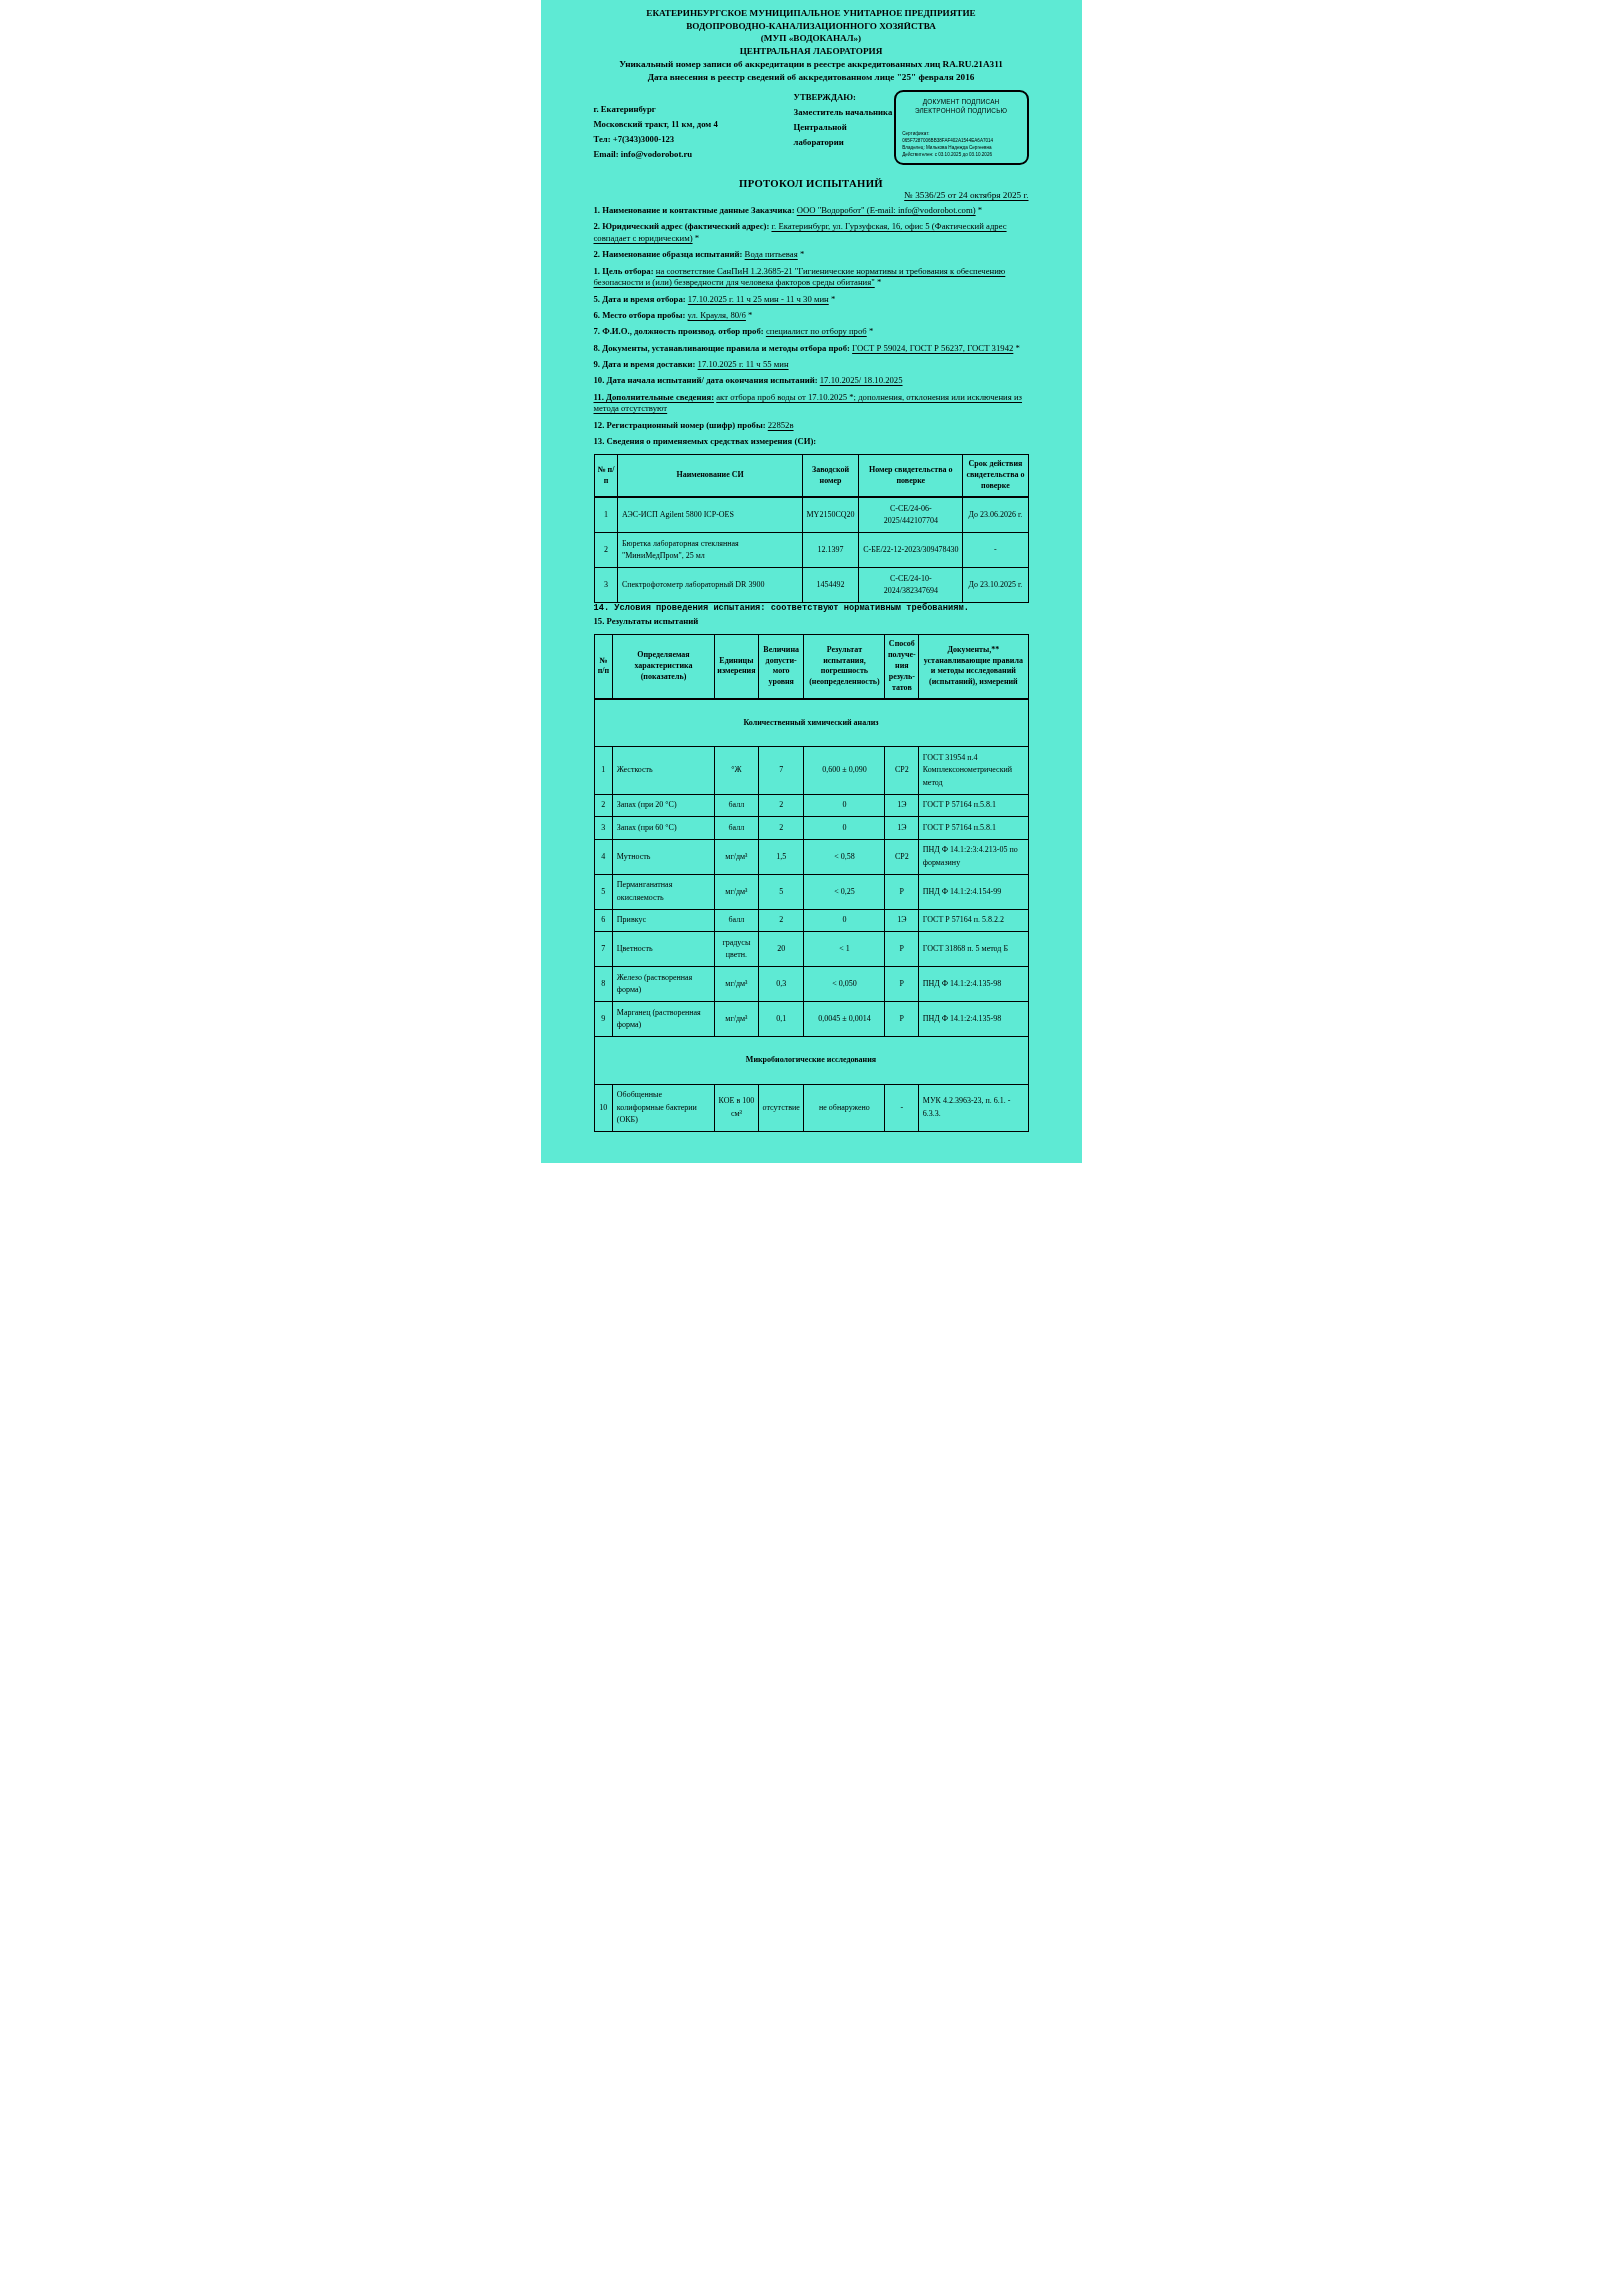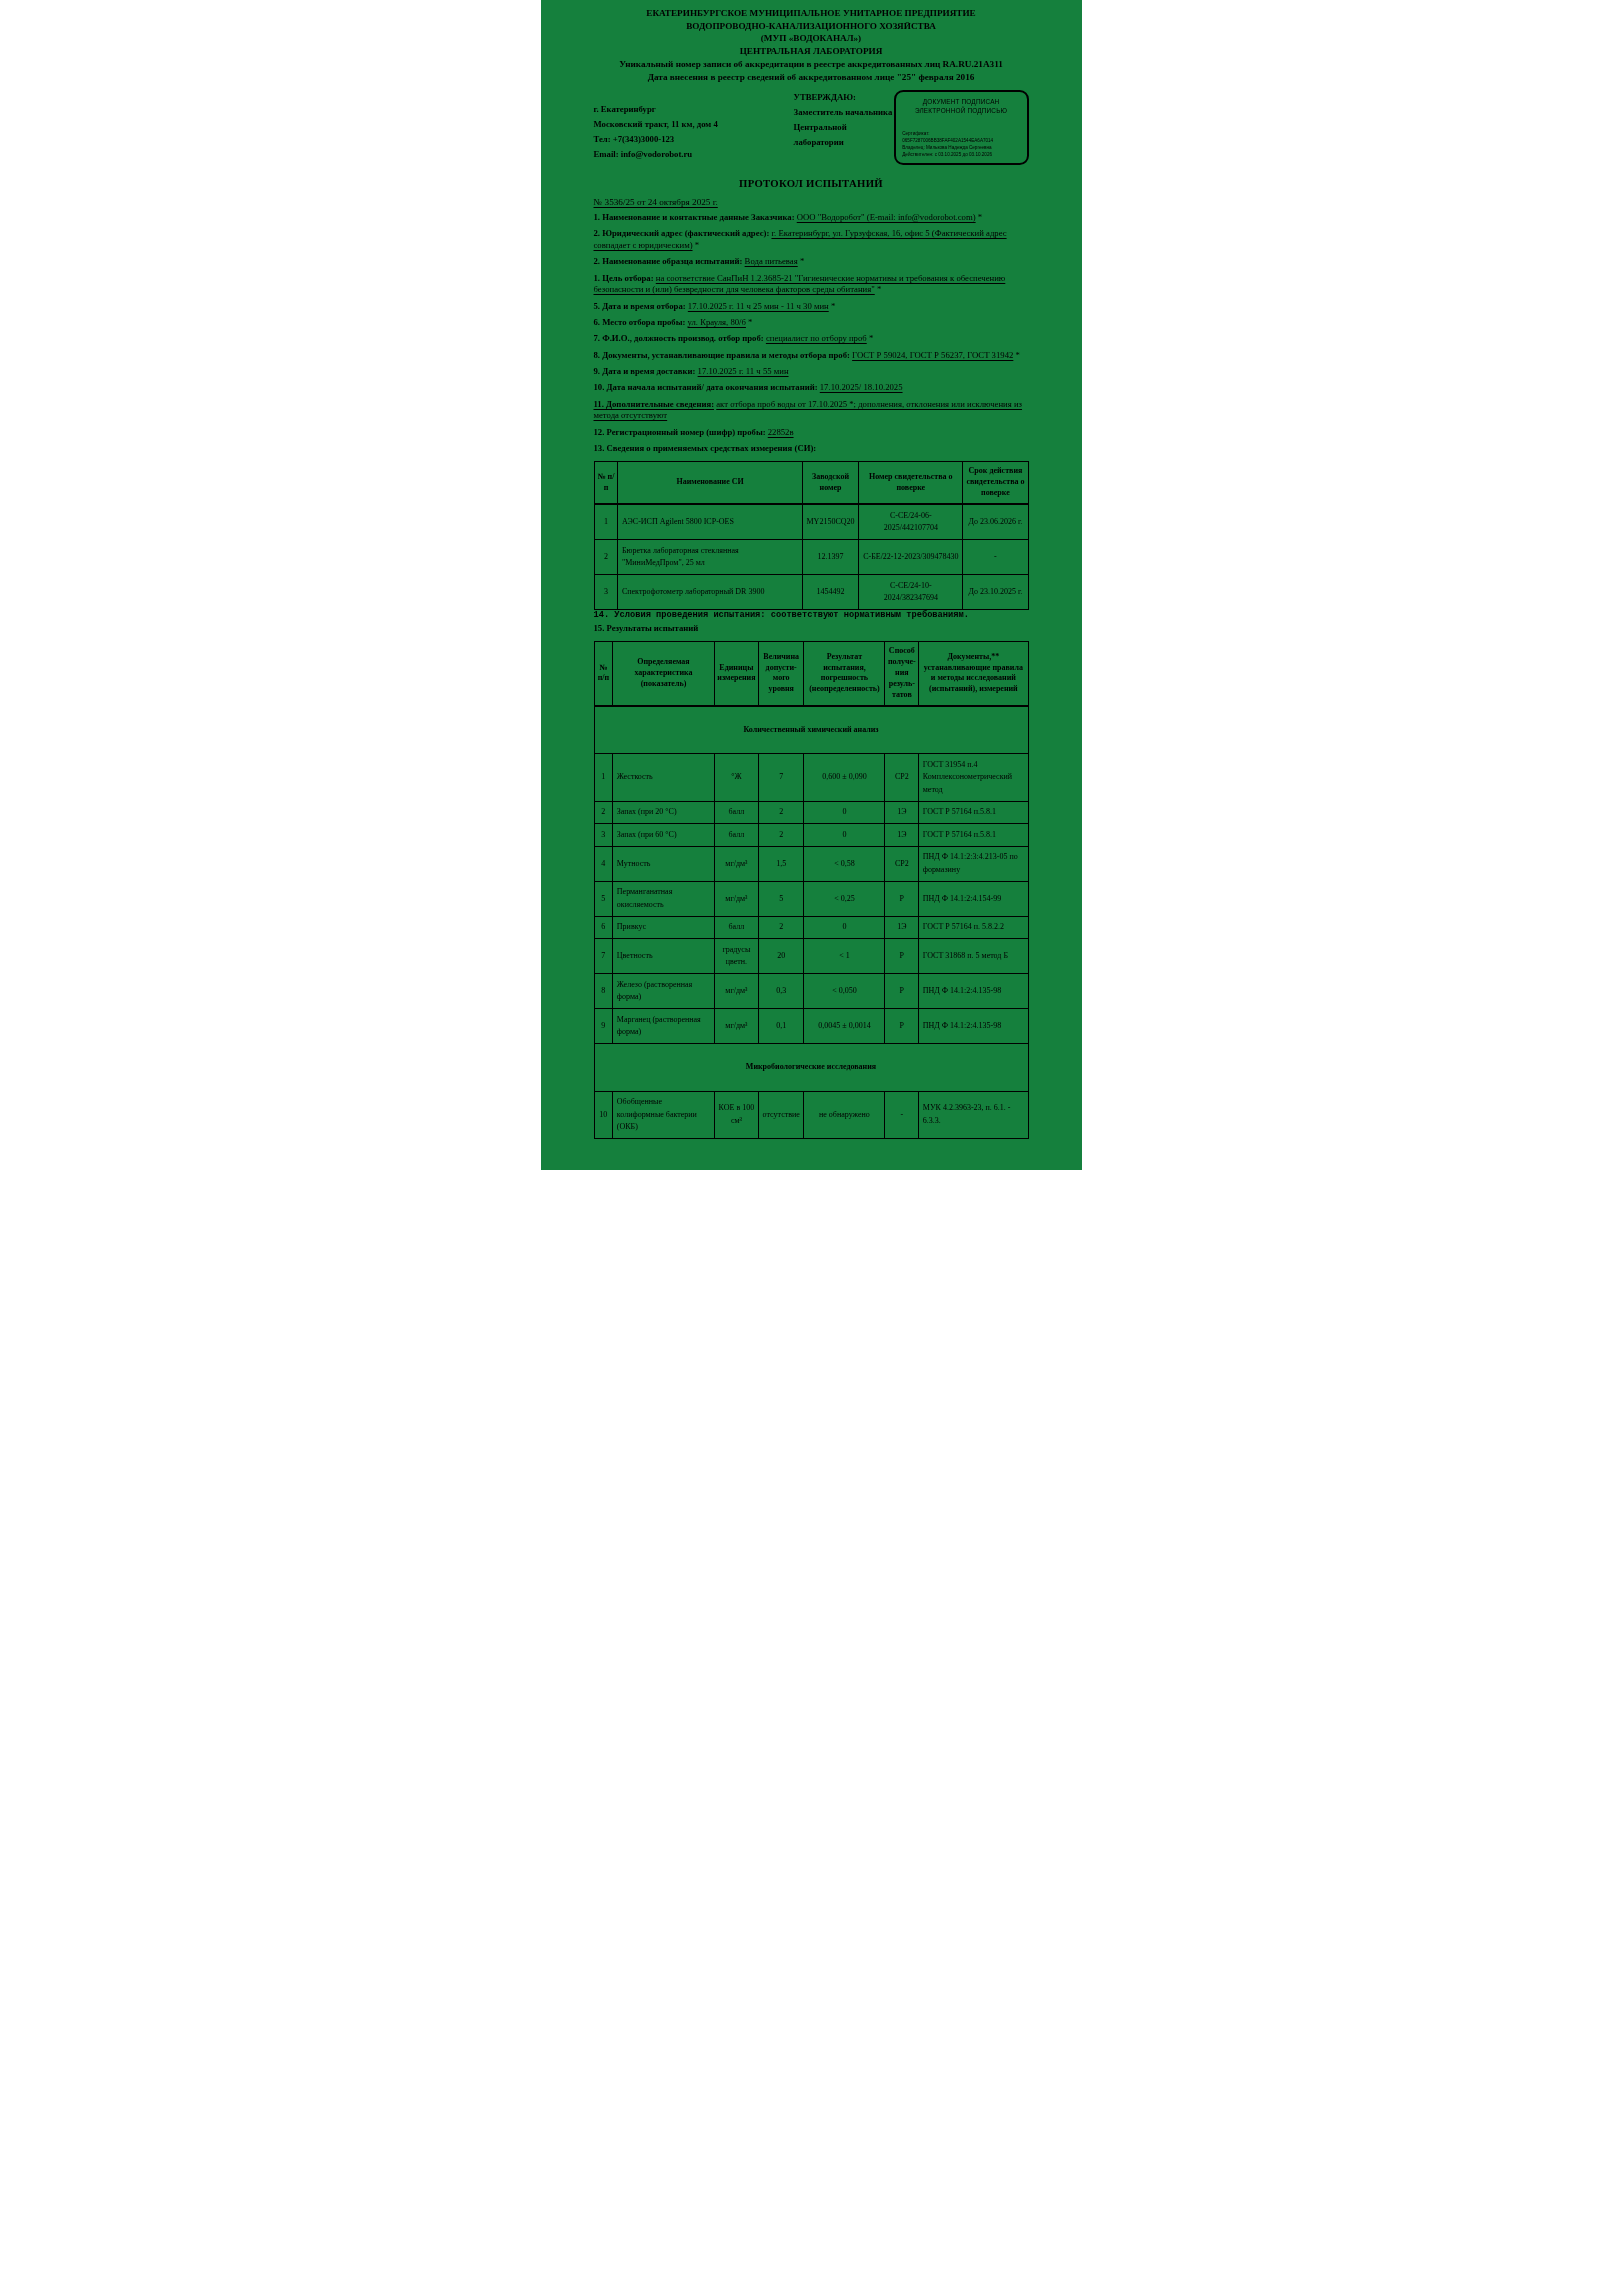--- a/index.html
+++ b/index.html
@@ -1,38 +1,38 @@
 <!DOCTYPE html>
 <html lang="ru" style="font-size:8.2px"><head>
 <meta charset="utf-8">
 <style>
   html,body{margin:0;padding:0;background:#ffffff;color:#000;}
   .page{
     width:541px; box-sizing:border-box; margin:0 auto;
     padding:7.1px 53px 31px 53px;
     font-family:"Liberation Serif","DejaVu Serif",serif;
-    font-size:8.7px; background:#15803d;
+    font-size:8.7px; background:#5eead4;
   }
   
   .org-header{text-align:center; font-weight:bold; font-size:9.2px; line-height:1.38;}
   .top-columns{display:flex; margin-top:7.1px; align-items:flex-start;}
   .contacts{flex:0 0 46%; font-weight:bold; font-size:8.7px; line-height:1.7;margin-top:12px;}
   .approval{flex:0 0 23%; font-weight:bold; font-size:8.7px; line-height:1.7;}
   .stamp-wrap{flex:1 1 auto;}
   .stamp{
     border:2px solid #000; border-radius:9.2px; min-height:60px;
     padding:6.1px 6.6px 4.6px 6.6px; display:flex; flex-direction:column;
     justify-content:space-between;
     font-family:"Liberation Sans","DejaVu Sans",sans-serif;
   }
   .stamp-title{text-align:center; font-size:6.4px; line-height:1.4; letter-spacing:0.2px;}
   .stamp-details{font-size:4.6px; line-height:1.5;}
   
   .protocol-title{text-align:center; font-weight:bold; font-size:10.7px; margin-top:12.2px; letter-spacing:0.3px;}
-  .protocol-number{text-align:left; font-size:9.2px; margin-top:8px;}
+  .protocol-number{text-align:right; font-size:9.2px; margin-top:1px;}
   
   .item{margin:4.6px 0 0 0; line-height:1.35; font-size:8.7px;}
   .item b{font-weight:bold;}
   .u{text-decoration:underline; text-decoration-thickness:1px; text-underline-offset:2px;}
   .star{text-decoration:none;}
   .bold{font-weight:bold;}
   
   table.doc{border-collapse:collapse; width:100%; margin-top:6.1px; border:1.5px solid #000; font-size:8px;}
   table.doc th, table.doc td{
     border-left:0.5px solid #000; border-right:0.5px solid #000; border-top:1.5px solid #000;

